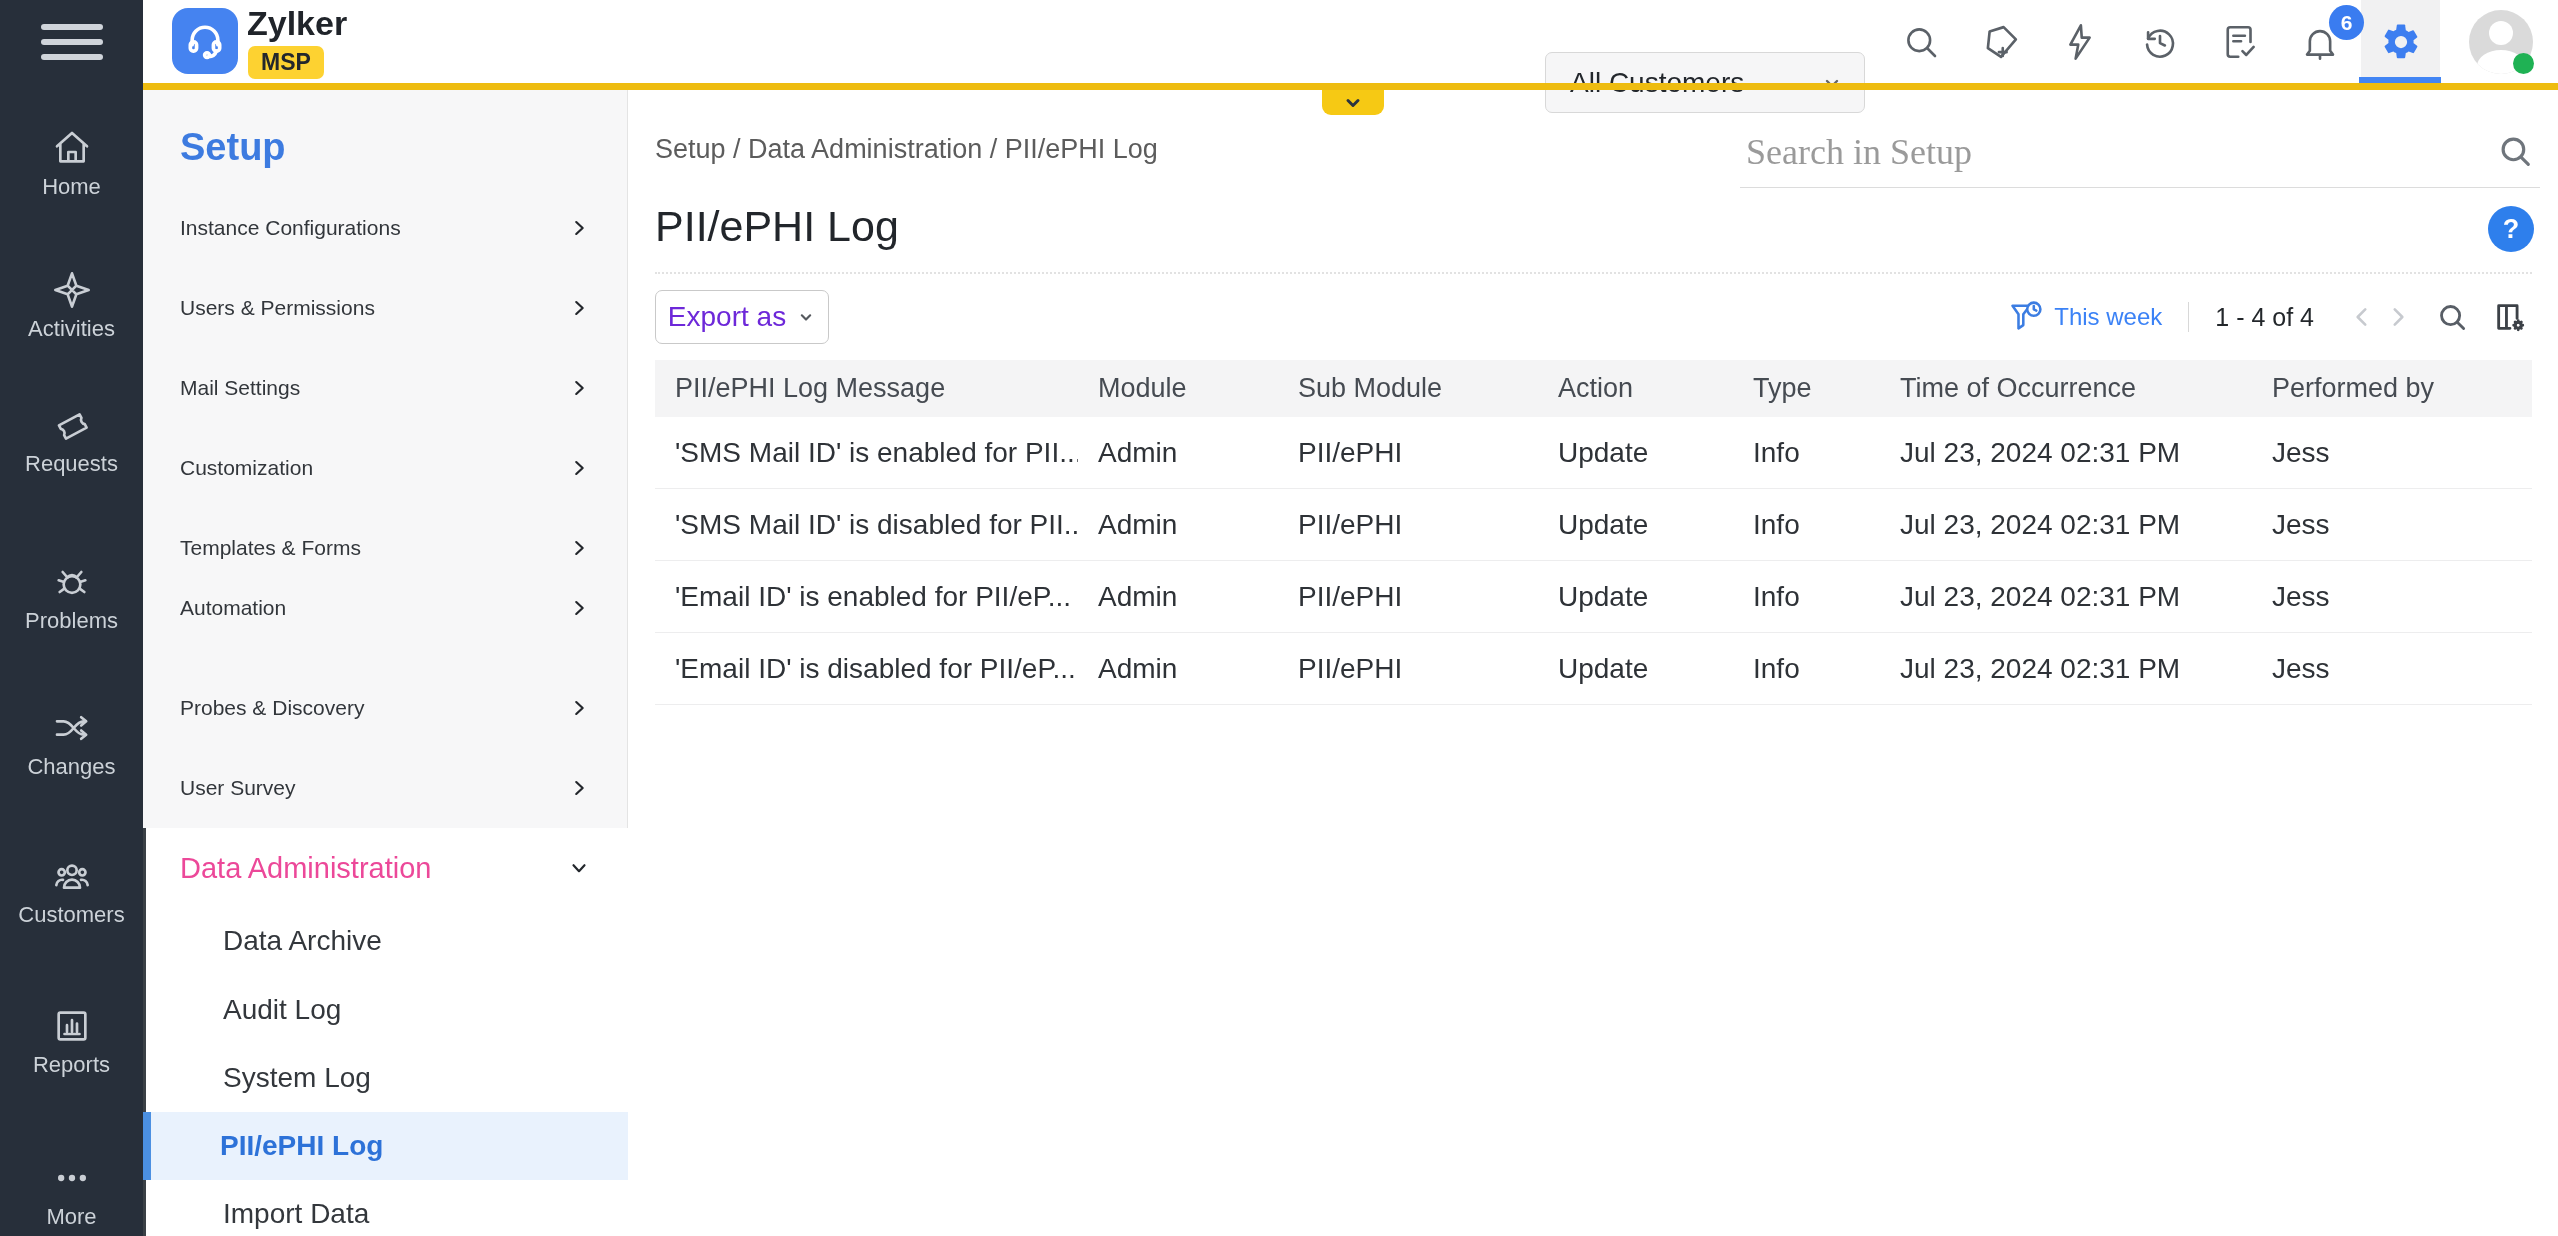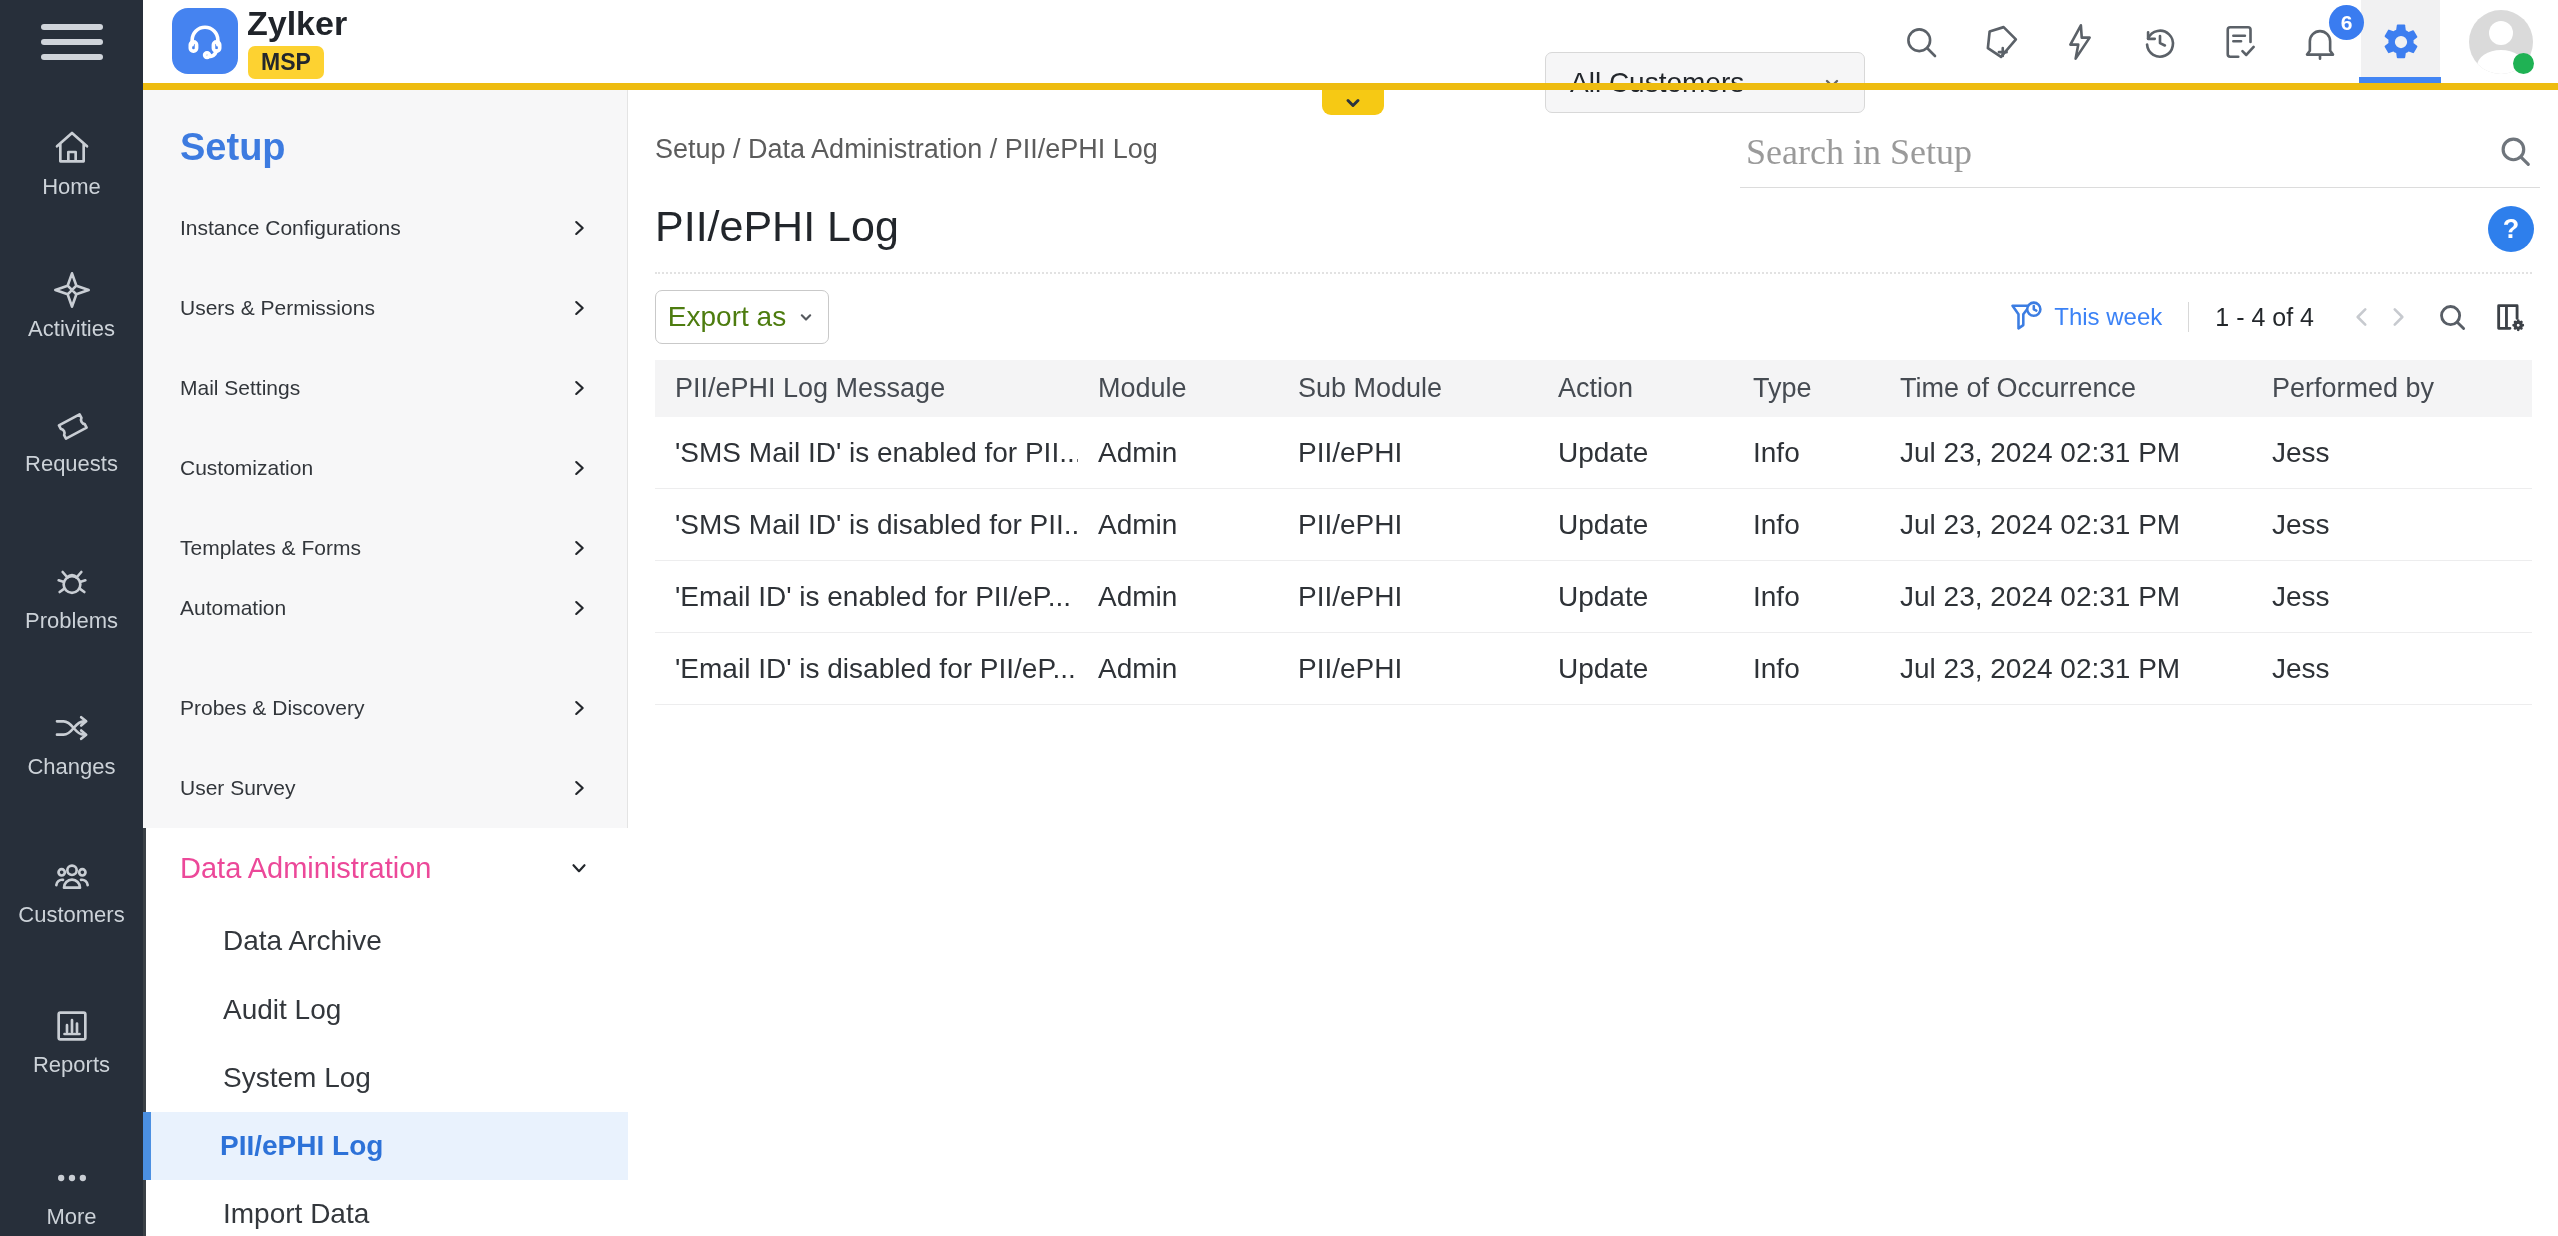--- a/index.html
+++ b/index.html
@@ -57,21 +57,21 @@
   .breadcrumb { position:absolute; left:27px; top:44px; font-size:27px; color:#5c5c5c; }
   .setup-search { position:absolute; left:1112px; top:28px; width:800px; height:70px; border-bottom:1px solid #dcdcdc; }
   .setup-search input { position:absolute; left:6px; top:12px; width:720px; height:44px; border:none; background:transparent; outline:none; font-size:36px; color:#33373c; font-family:Liberation Serif, serif; }
   .setup-search input::placeholder { color:#9a9a9a; }
   .setup-search svg { position:absolute; right:6px; top:14px; width:38px; height:38px; stroke:#6f757c; fill:none; stroke-width:2; stroke-linecap:round; }
   .page-title { position:absolute; left:27px; top:112px; font-size:43px; font-weight:500; color:#22262b; }
   .help-fab { position:absolute; left:1860px; top:116px; width:46px; height:46px; border-radius:50%; background:#2e7fec; color:#fff; border:none; font-size:27px; font-weight:700; cursor:pointer; display:flex; align-items:center; justify-content:center; }
   .title-divider { position:absolute; left:27px; top:182px; width:1877px; border-top:2px dotted #e2e2e2; }
 
   .export-btn { position:absolute; left:27px; top:200px; width:174px; height:54px; background:#fff; border:1px solid #c9c9c9; border-radius:7px; display:flex; align-items:center; justify-content:center; gap:10px; cursor:pointer; }
-  .export-btn .eb-label { font-size:28px; color:#4d7c0f; }
+  .export-btn .eb-label { font-size:28px; color:#6d28d9; }
   .export-btn svg { width:20px; height:20px; stroke:#55595e; fill:none; stroke-width:2.6; stroke-linecap:round; stroke-linejoin:round; }
 
   .list-tools { position:absolute; right:26px; top:200px; height:54px; display:flex; align-items:center; }
   .lt-filter { display:flex; align-items:center; gap:10px; background:none; border:none; cursor:pointer; }
   .lt-filter svg { width:36px; height:36px; stroke:#3c7de2; fill:none; stroke-width:1.7; stroke-linecap:round; stroke-linejoin:round; }
   .lt-filter .ltf-label { font-size:24px; color:#3b82f6; font-weight:500; }
   .lt-sep { width:1px; height:30px; background:#d8d8d8; margin:0 26px; }
   .lt-count { font-size:25px; color:#23272b; }
   .lt-nav { background:none; border:none; cursor:pointer; display:flex; align-items:center; justify-content:center; width:36px; height:36px; }
   .lt-nav svg { width:26px; height:26px; stroke:#c7cacf; fill:none; stroke-width:2.4; stroke-linecap:round; stroke-linejoin:round; }

